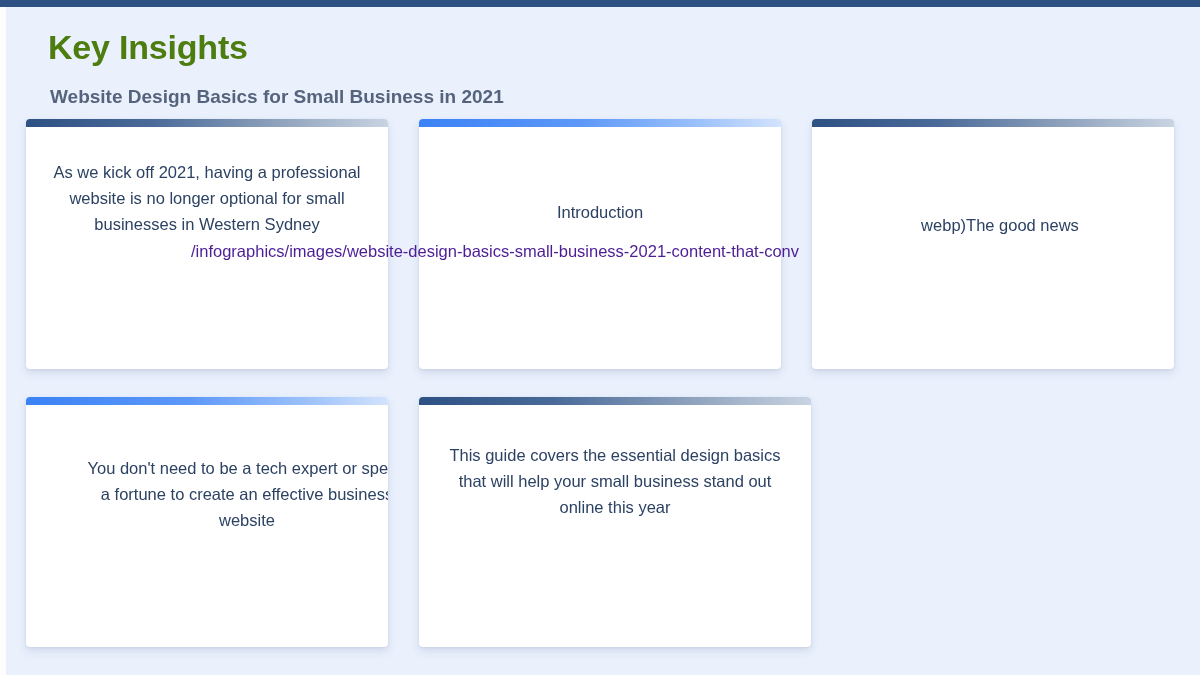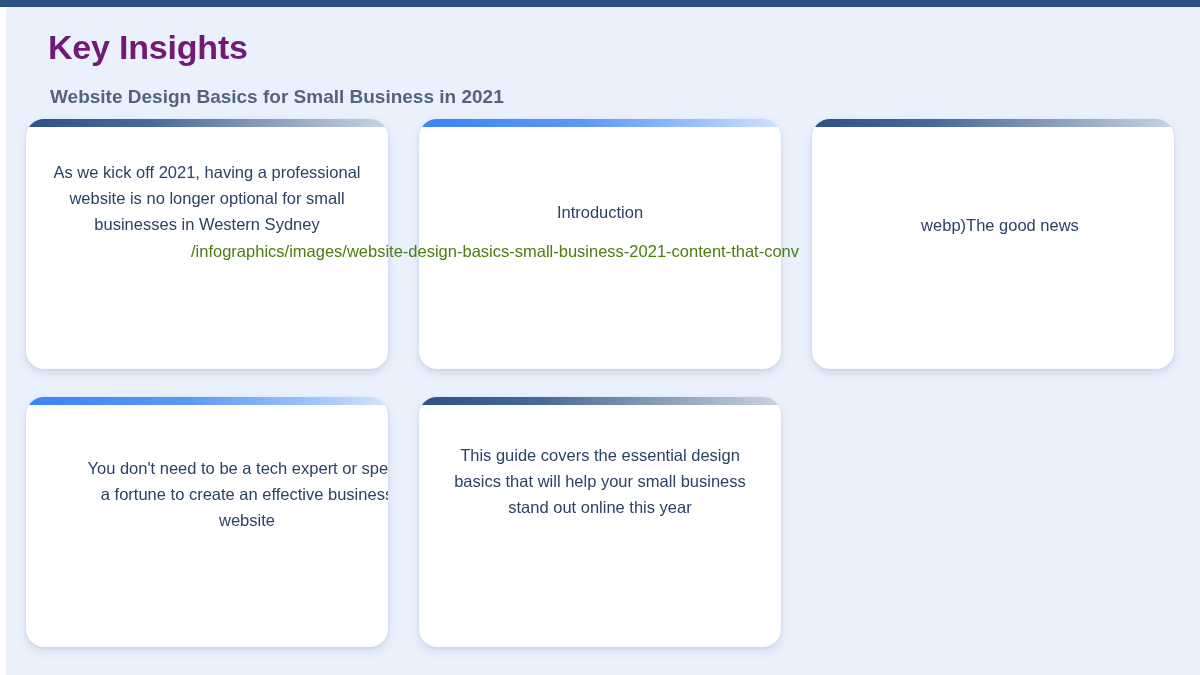--- a/index.html
+++ b/index.html
@@ -37,21 +37,21 @@
     left:6px; top:7px;
     width:1194px;
     height:668px;
   }
   .page-title {
     position:absolute;
     left:42px;
     top:22px;
     font-size:34px;
     font-weight:bold;
-    color:#701a75;
+    color:#4d7c0f;
     letter-spacing:-0.2px;
     line-height:1.1;
     white-space:nowrap;
   }
   .page-subtitle {
     position:absolute;
     left:44px;
     top:79px;
     font-size:19px;
     font-weight:bold;
@@ -61,21 +61,21 @@
   }
   .cards {
     position:absolute;
     left:0; top:0;
     width:1194px;
     height:668px;
   }
   .card {
     position:absolute;
     background:#ffffff;
-    border-radius:18px;
+    border-radius:4px;
     box-shadow:0 4px 10px rgba(35,60,110,0.13), 0 1px 3px rgba(35,60,110,0.08);
     overflow:hidden;
   }
   .card-bar {
     position:absolute;
     left:0; top:0;
     width:100%;
     height:8px;
   }
   .bar-navy {
@@ -104,21 +104,21 @@
   .overflow-url {
     position:absolute;
     left:185px;
     top:232px;
     width:633px;
     height:24px;
     overflow:hidden;
     white-space:nowrap;
     font-size:16.5px;
     line-height:24px;
-    color:#4d7c0f;
+    color:#4c1d95;
     pointer-events:none;
   }
 </style>
 </head>
 <body>
 
 <div id="root">
 
   <div class="top-strip"></div>
   <div class="left-gutter"></div>
@@ -144,21 +144,21 @@
       <div class="card" style="left:806px; top:112px; width:362px; height:250px;">
         <div class="card-bar bar-navy"></div>
         <div class="card-body pos-c">webp)The good news</div>
       </div>
 
       <div class="card" style="left:20px; top:390px; width:362px; height:250px;">
         <div class="card-bar bar-blue"></div>
         <div class="card-body pos-d">You don't need to be a tech expert or spend a fortune to create an effective business website</div>
       </div>
 
-      <div class="card" style="left:413px; top:390px; width:362px; height:250px;">
+      <div class="card" style="left:413px; top:390px; width:392px; height:250px;">
         <div class="card-bar bar-navy"></div>
         <div class="card-body pos-e">This guide covers the essential design basics that will help your small business stand out online this year</div>
       </div>
 
     </div>
 
     <div class="overflow-url">/infographics/images/website-design-basics-small-business-2021-content-that-conv</div>
 
   </div>
 </div>

